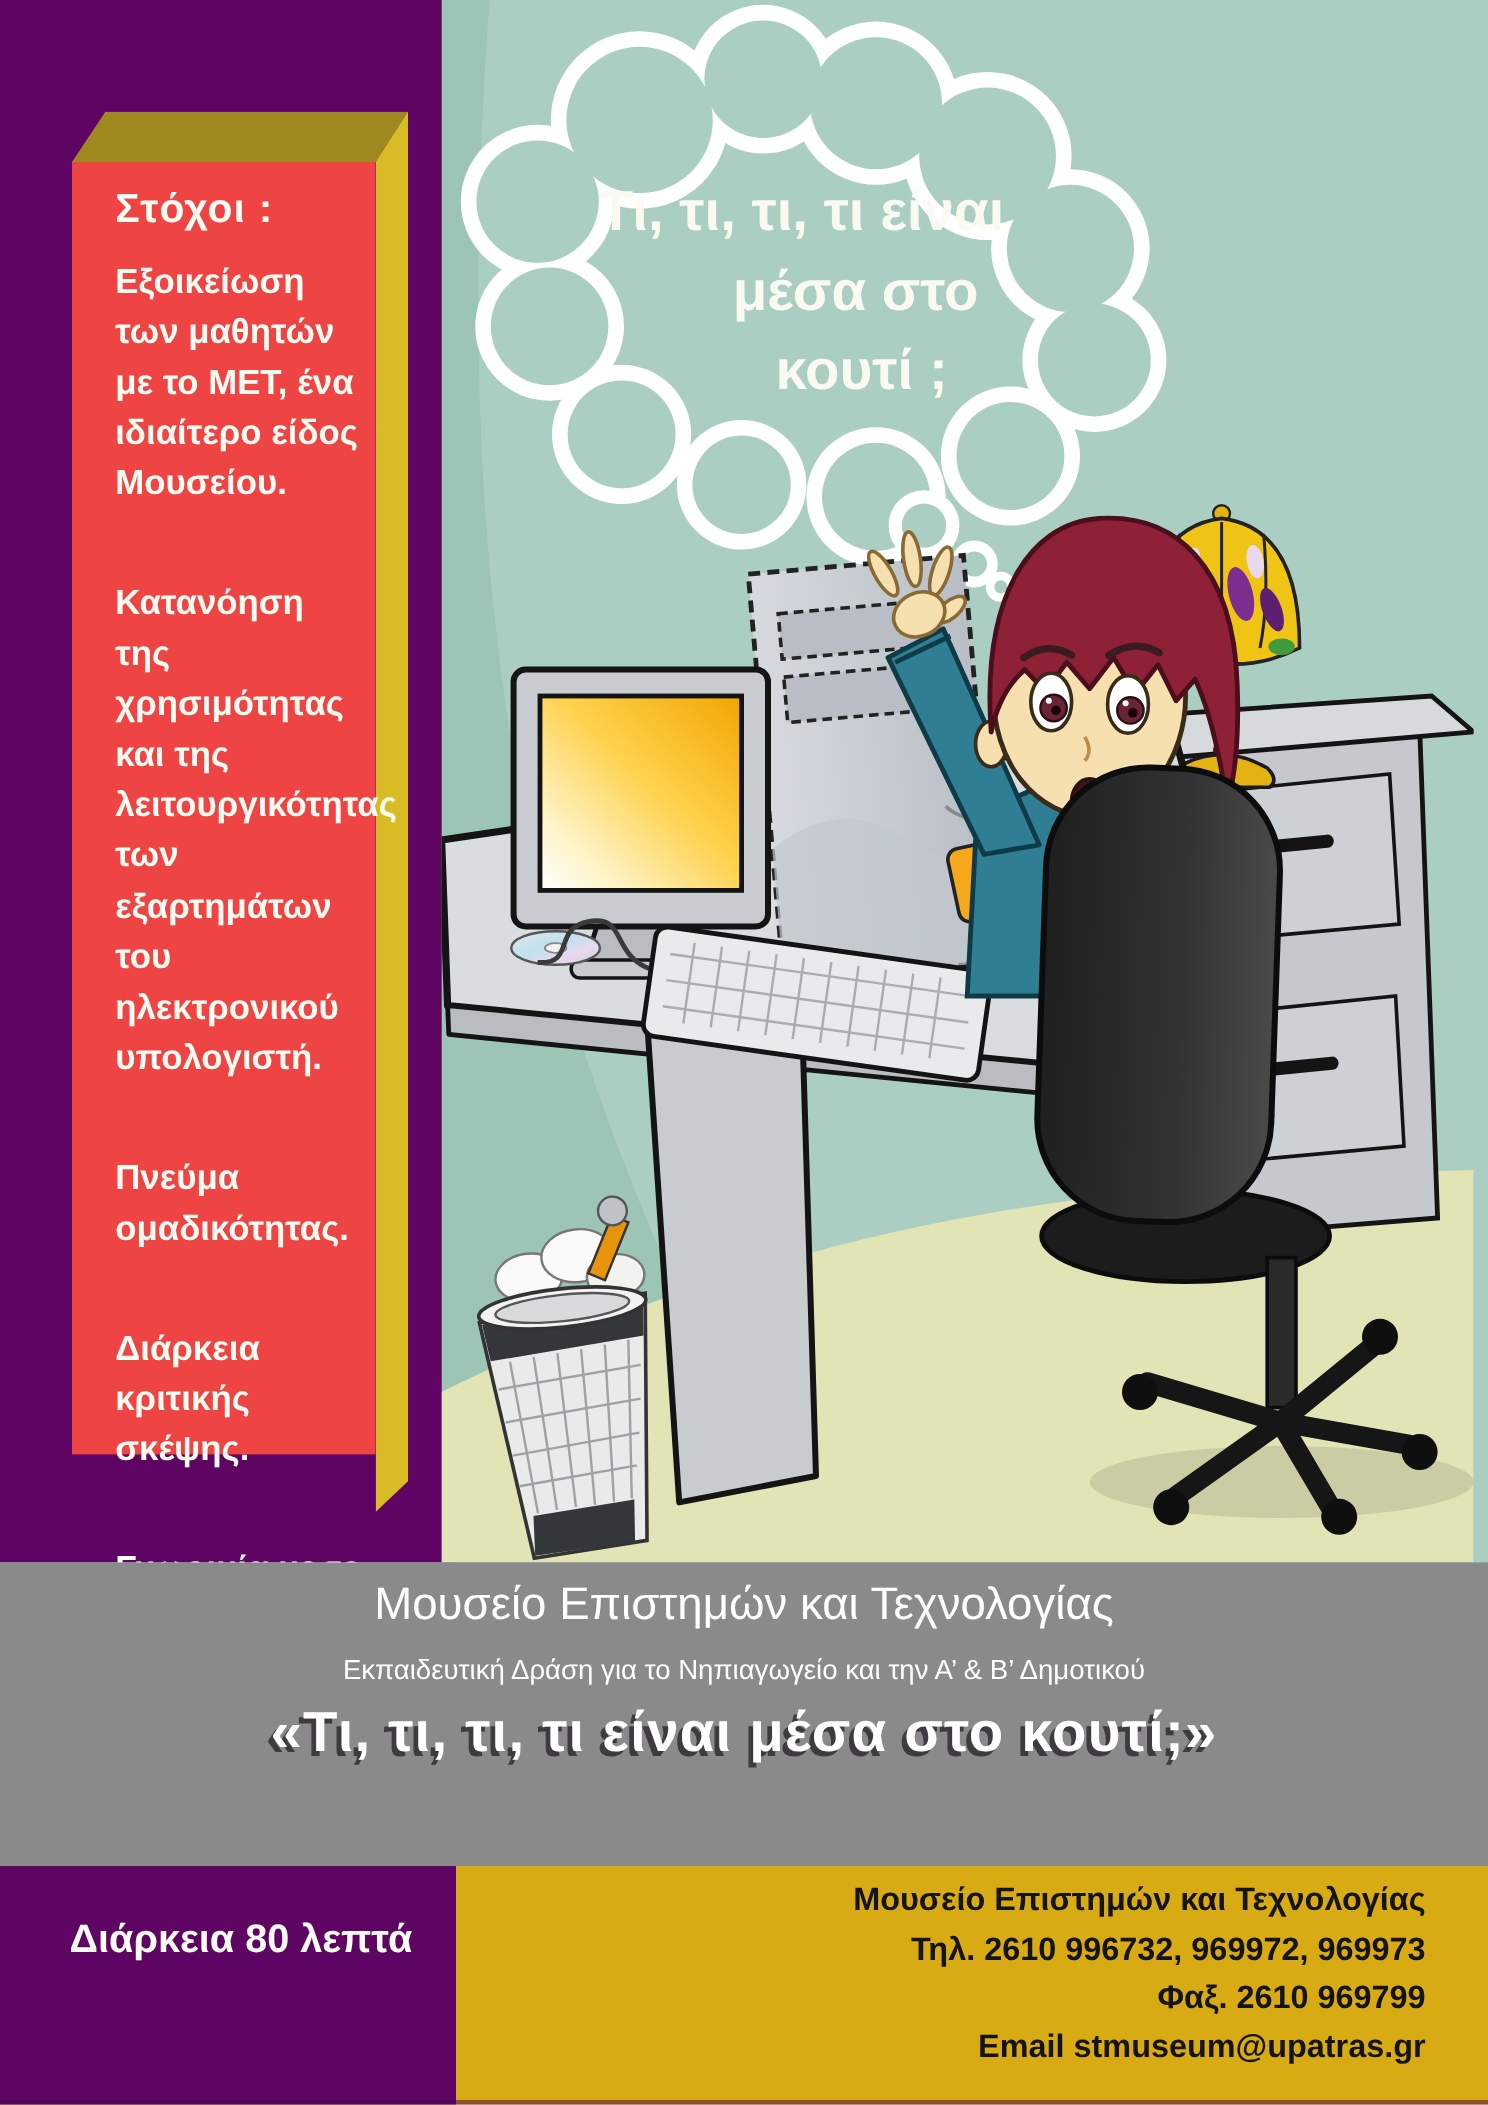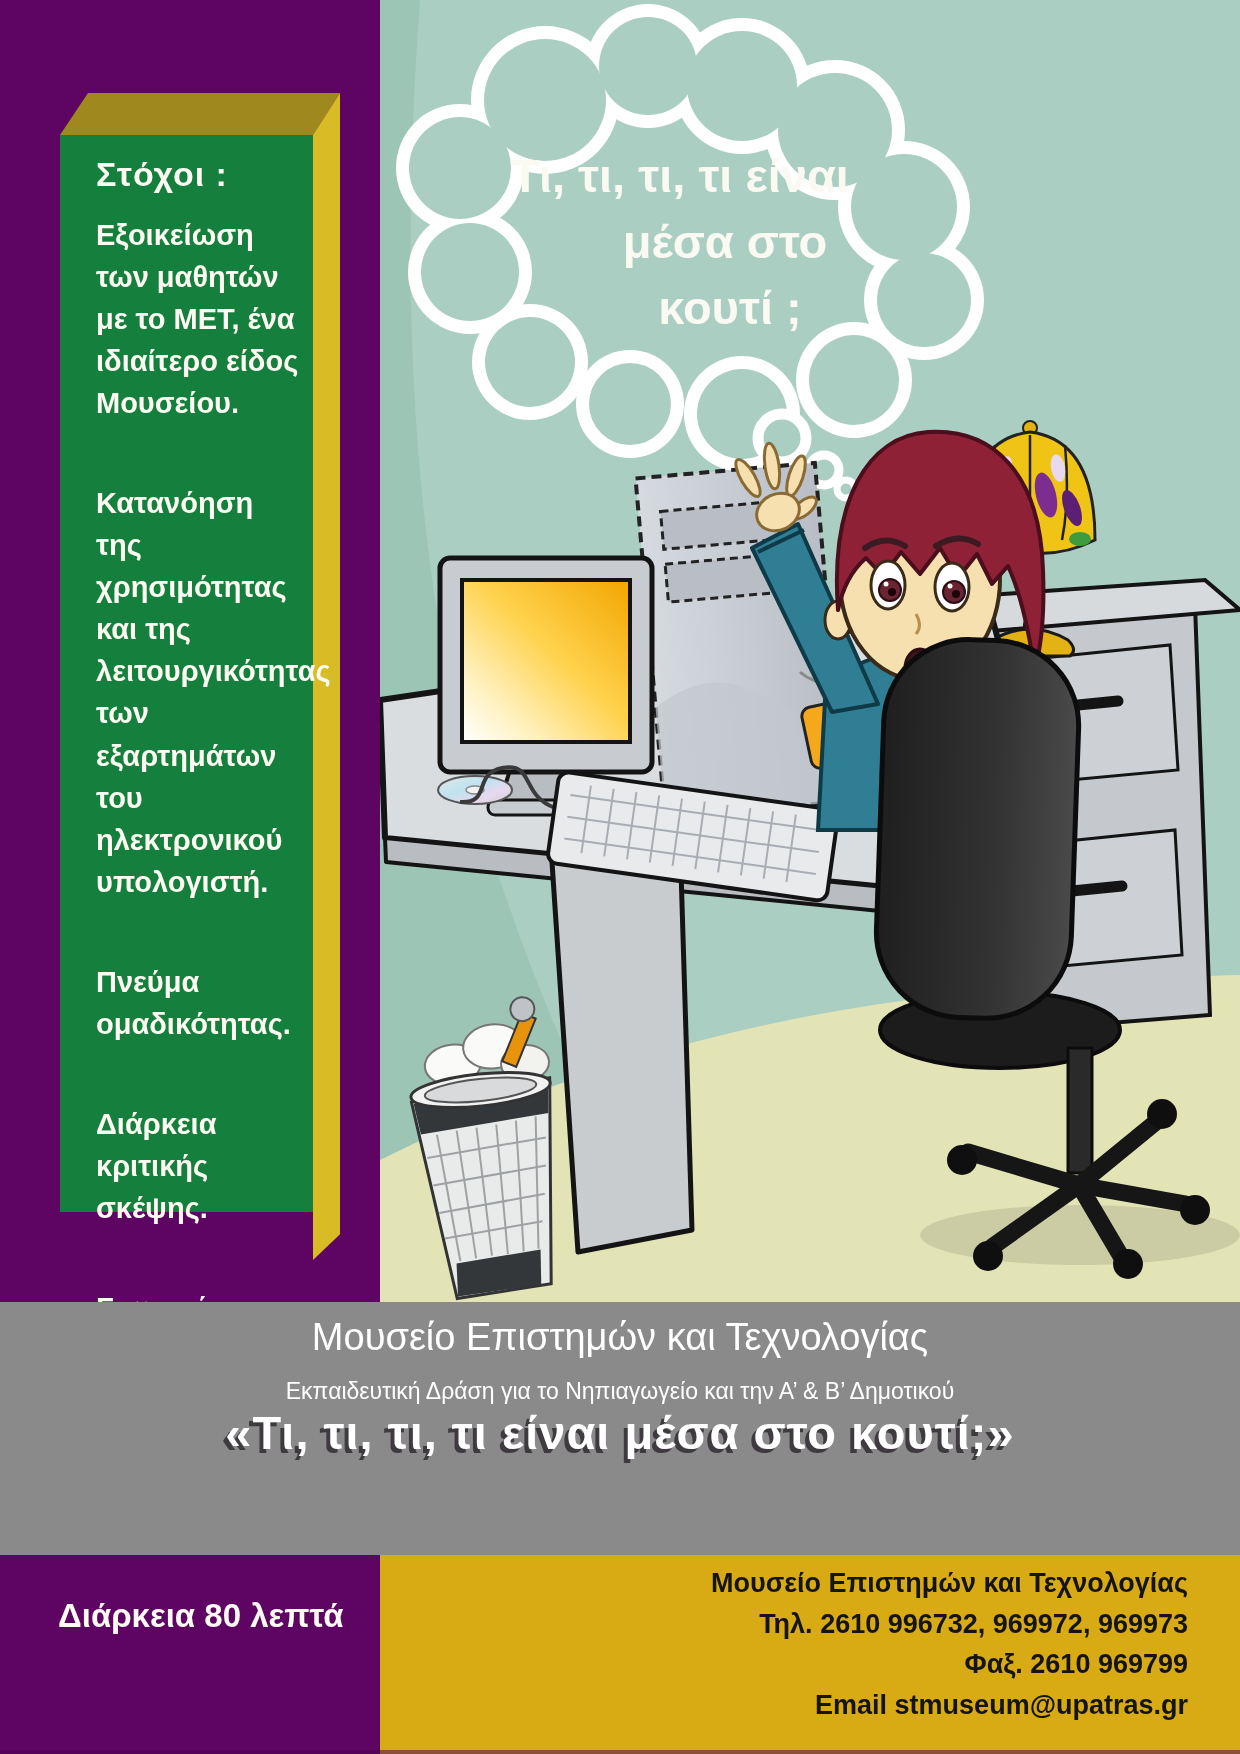--- a/index.html
+++ b/index.html
@@ -6,33 +6,33 @@
   *{box-sizing:border-box;}
   .poster{position:relative;width:1240px;height:1754px;overflow:hidden;
           font-family:"Liberation Sans",sans-serif;background:#ABCEC3;}
   
   .sidebar{position:absolute;left:0;top:0;width:380px;height:1302px;background:#5E0563;}
   
   .goalbox-top{position:absolute;left:60px;top:93px;width:280px;height:42px;background:#9F891E;
                clip-path:polygon(0 100%,10% 0,100% 0,90.4% 100%);}
   .goalbox-side{position:absolute;left:313px;top:93px;width:27px;height:1167px;background:#D9BC25;
                clip-path:polygon(0 3.6%,100% 0,100% 97.8%,0 100%);}
-  .goalbox{position:absolute;left:60px;top:135px;width:253px;height:1077px;background:#15803d;
+  .goalbox{position:absolute;left:60px;top:135px;width:253px;height:1077px;background:#ef4444;
            color:#FDFBF2;padding:20px 8px 0 36px;}
   .goalbox h2{font-size:34px;font-weight:bold;margin:0 0 20px 0;letter-spacing:1px;}
   .goal{font-size:29px;line-height:1.45;margin:0 0 58px 0;font-weight:700;}
   
-  .scene{position:absolute;left:380px;top:0;width:860px;height:1302px;}
+  .scene{position:absolute;left:368px;top:0;width:860px;height:1302px;}
   
   .banner{position:absolute;left:0;top:1302px;width:1240px;height:253px;background:#8A8A8A;
           color:#FFFFFF;text-align:center;}
   .banner .t1{padding-top:14px;font-size:38px;line-height:1.15;}
   .banner .t2{margin-top:18px;font-size:38px;line-height:1.15;}
   .banner .sub{margin-top:18px;font-size:23px;}
-  .banner .slogan{font-size:47px;font-weight:bold;letter-spacing:1px;
+  .banner .slogan{margin-top:10px;font-size:47px;font-weight:bold;letter-spacing:1px;
                   text-shadow:-4px 4px 0 #3E3A40;}
   
   .footer{position:absolute;left:0;top:1555px;width:1240px;height:199px;background:#D8AB14;}
   .footer .duration-block{position:absolute;left:0;top:0;width:380px;height:199px;background:#5E0563;}
   .footer .duration{position:absolute;left:58px;top:42px;color:#FDFBF2;font-size:33px;font-weight:600;}
   .footer .contact{position:absolute;right:52px;top:8px;text-align:right;color:#141414;
                    font-size:27px;font-weight:bold;line-height:1.5;}
   .bottom-edge{position:absolute;left:0;top:1750px;width:1240px;height:4px;background:#4A0350;opacity:.55;}
 </style>
 </head>

